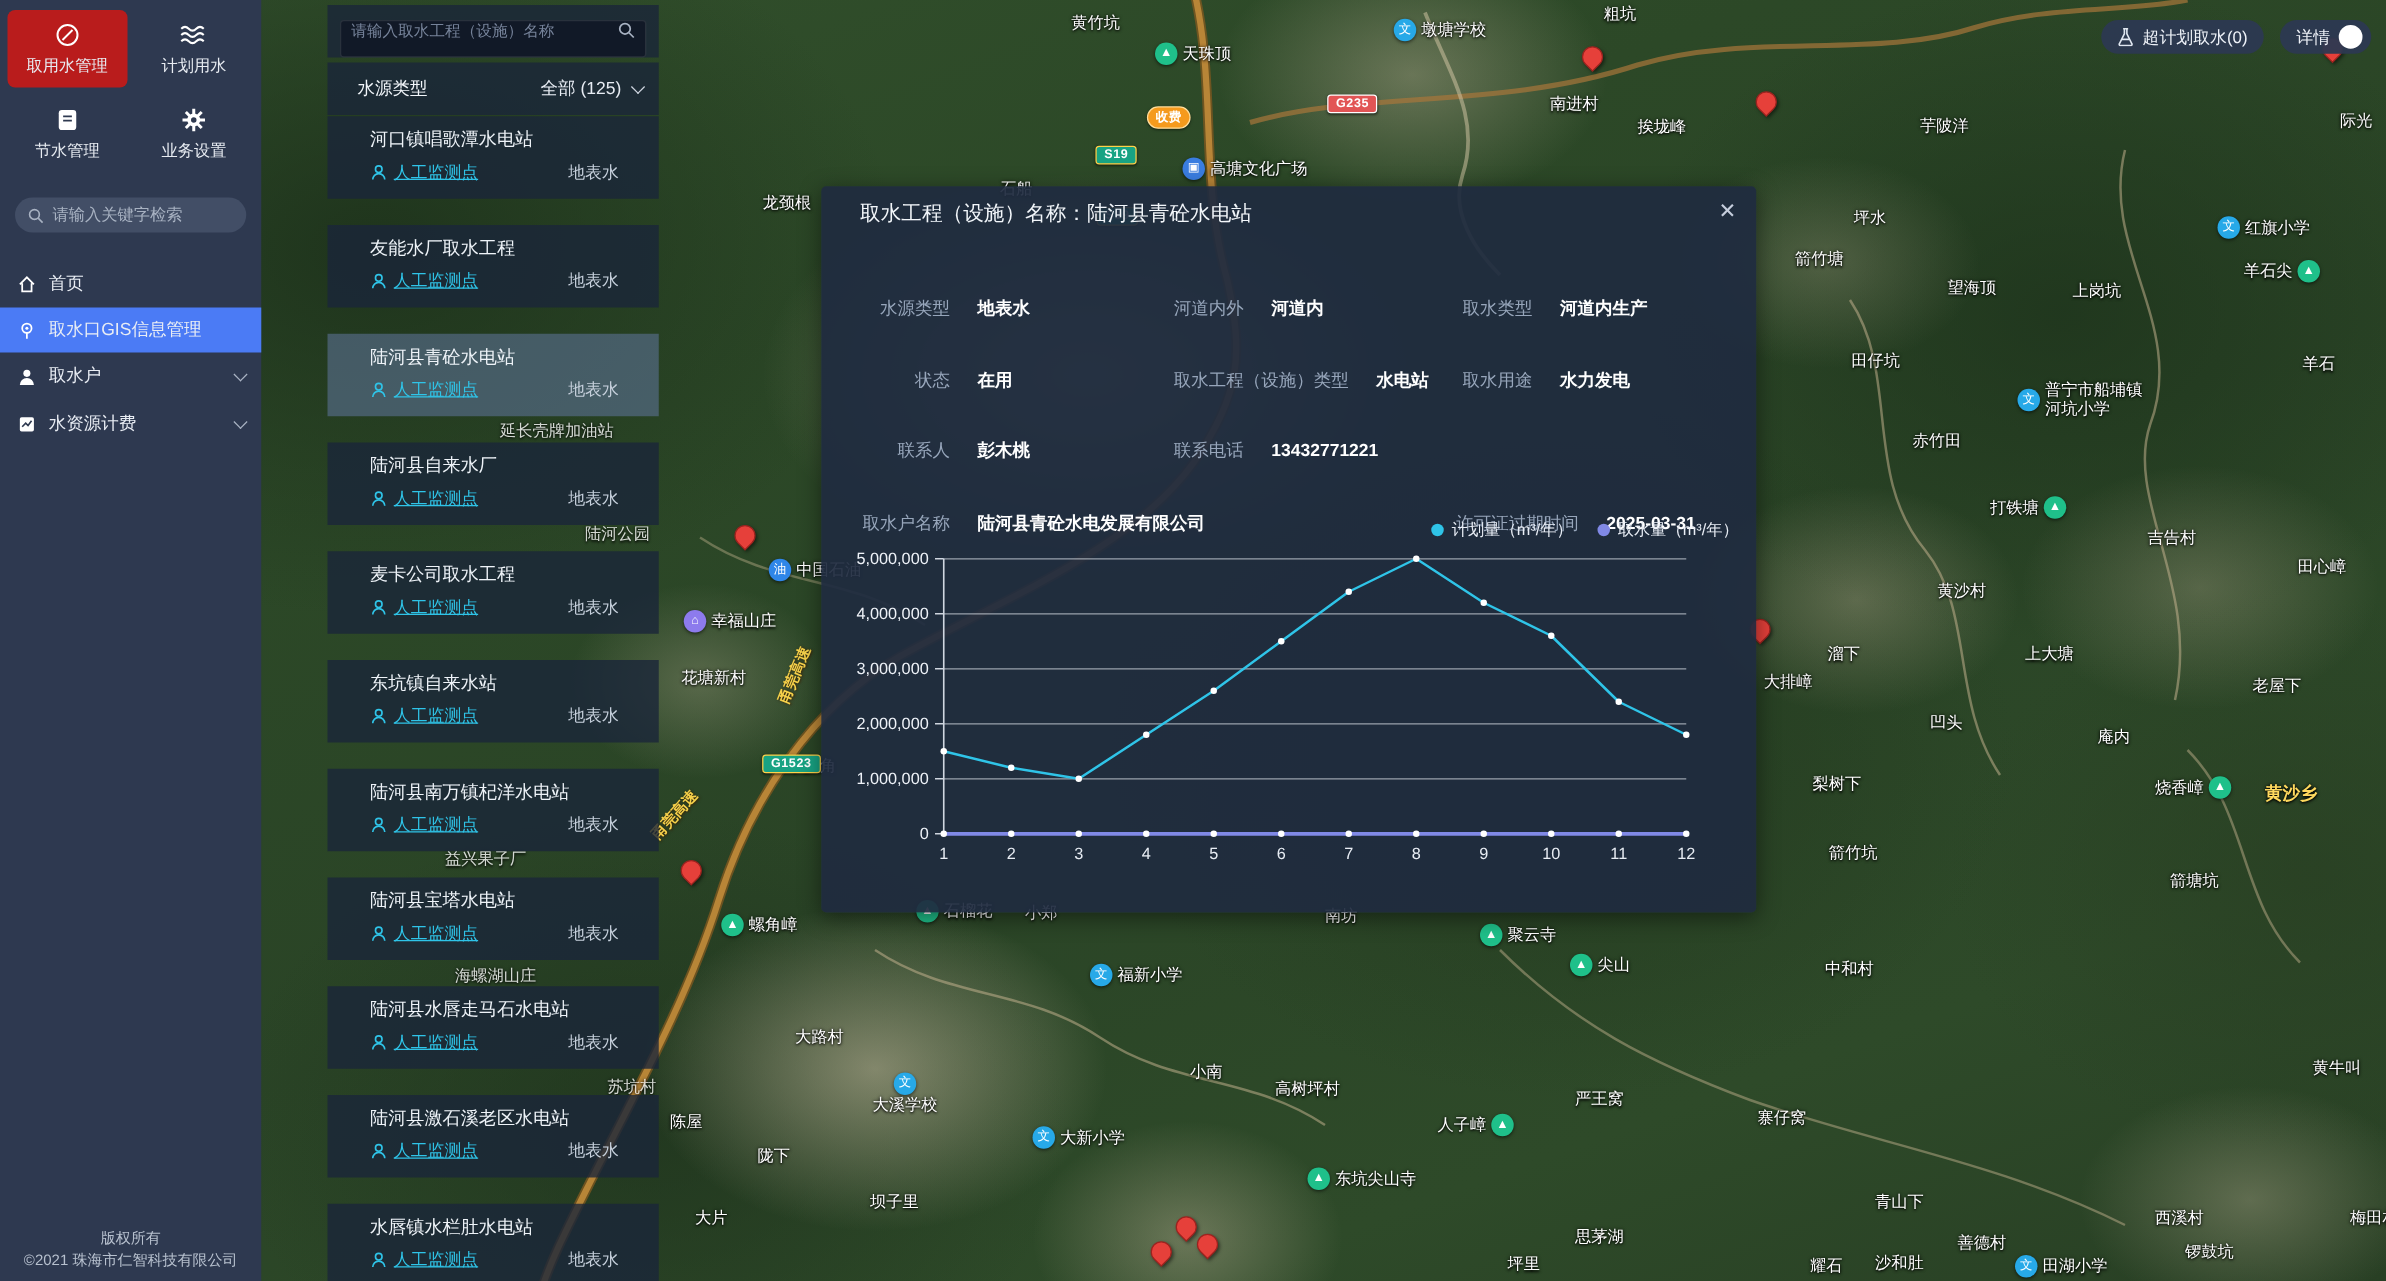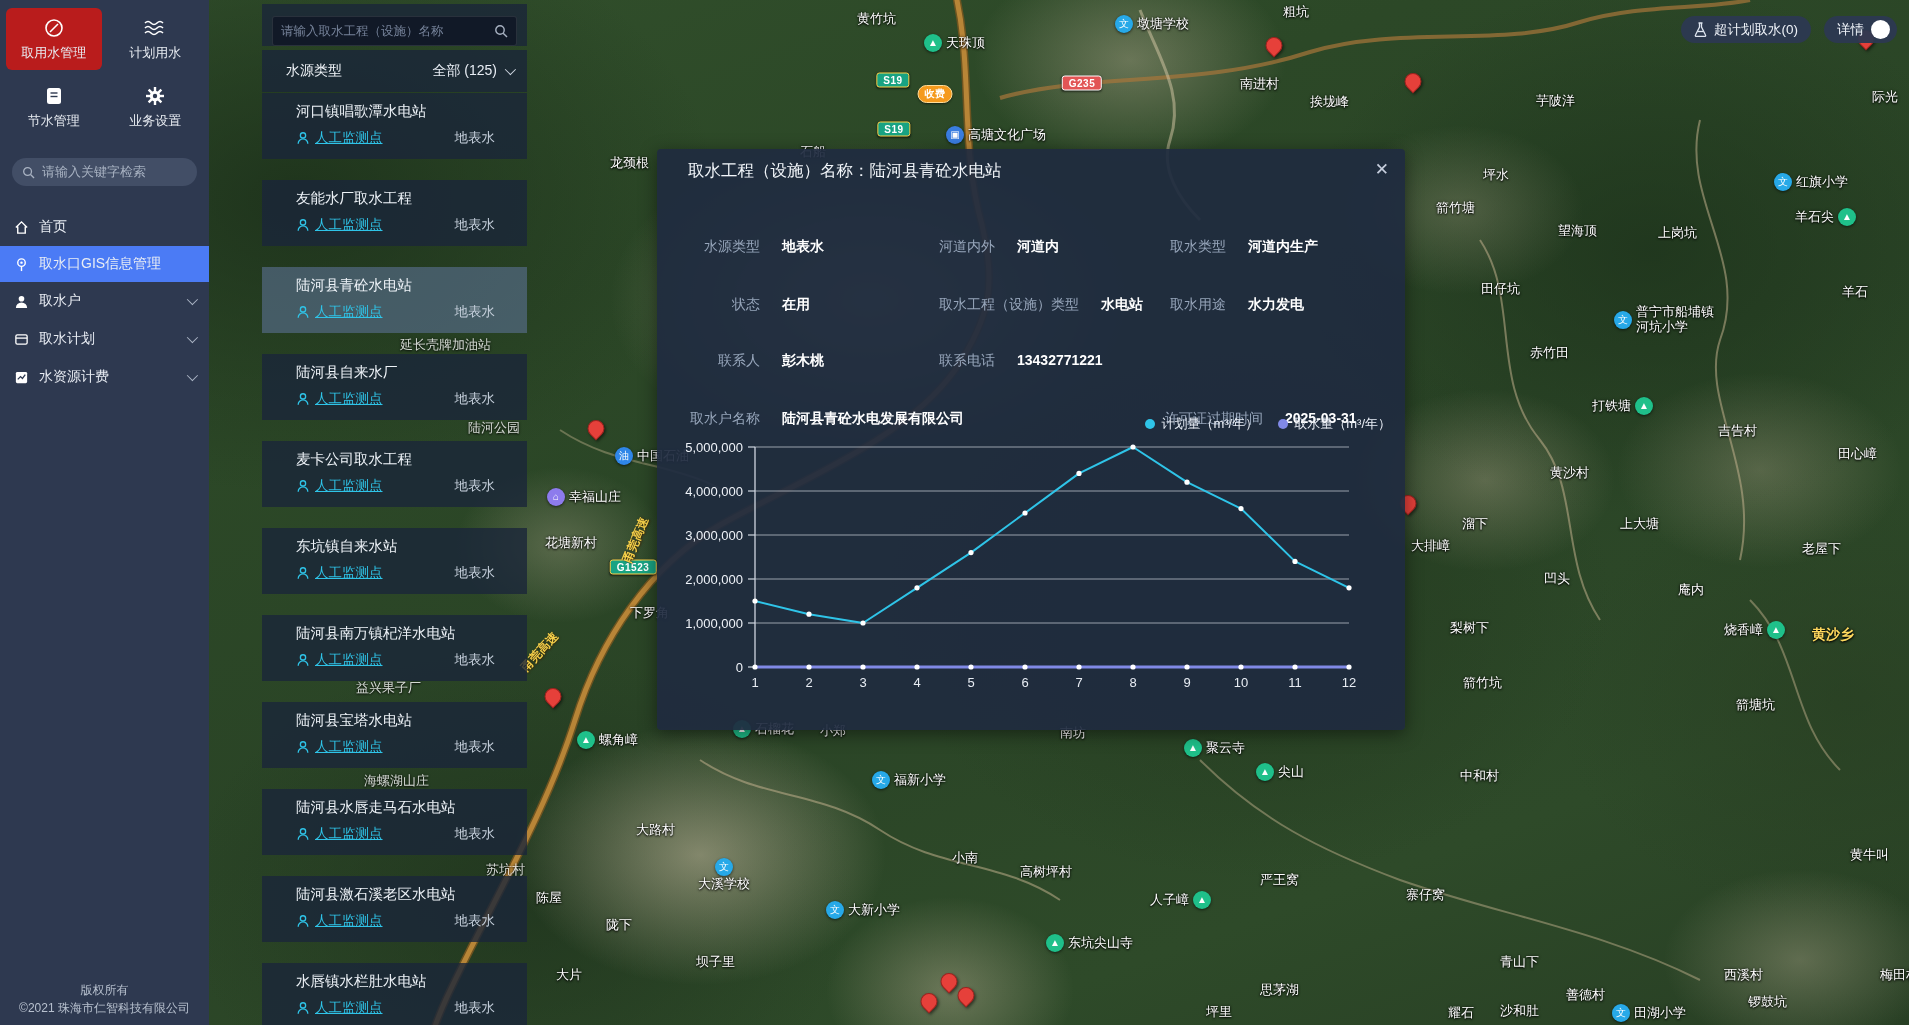--- a/index.html
+++ b/index.html
@@ -32,21 +32,21 @@
   .mlab.faint{opacity:.8;}
   .mic{flex:0 0 auto;width:18px;height:18px;border-radius:50%;display:flex;align-items:center;
        justify-content:center;font-size:10px;color:#fff;box-shadow:0 1px 3px rgba(0,0,0,.6);text-shadow:none;}
   .mic.school{background:#27a9e8;} .mic.mount{background:#1fc08a;}
   .mic.resort{background:#8d7bed;} .mic.fuel{background:#2f86e8;} .mic.plaza{background:#3a7de0;}
   .pin{position:absolute;width:15px;height:15px;transform:translate(-50%,-100%);}
   .pin i{display:block;width:100%;height:100%;background:#e6403a;border:1px solid #9c231f;
          border-radius:50% 50% 50% 0;transform:rotate(-45deg);box-shadow:0 2px 3px rgba(0,0,0,.5);}
   .badge{position:absolute;transform:translate(-50%,-50%);font-size:10px;font-weight:bold;
          color:#fff;padding:1px 6px;border-radius:3px;letter-spacing:.5px;box-shadow:0 1px 2px rgba(0,0,0,.5);}
-  .b-s19,.b-g1523{background:#18a383;border:1px solid #ffd24a;}
+  .b-s19,.b-g1523{background:#18a383;border:1px solid #ffd24a;margin-top:44px;}
   .b-g235{background:#e25555;border:1px solid #fff;}
   .b-toll{background:#f59a1d;border:1px solid #ffdd9a;border-radius:9px;}
   .roadlab{position:absolute;color:#f5d04a;font-size:12px;font-weight:bold;white-space:nowrap;
            text-shadow:0 1px 2px rgba(60,30,0,.9);}
 
   
   .sidebar{position:absolute;left:0;top:0;width:209px;height:1025px;background:#2e3950;z-index:40;}
   .tiles{display:grid;grid-template-columns:1fr 1fr;gap:6px;padding:8px 6px 4px 6px;}
   .tile{border-radius:6px;padding:9px 0 8px 0;text-align:center;font-size:13px;color:#e8ecf2;cursor:pointer;}
   .tile .ticon{height:22px;margin-bottom:5px;display:flex;align-items:center;justify-content:center;}
@@ -61,21 +61,21 @@
   .mitem .chev{margin-left:auto;width:7px;height:7px;border-right:1.6px solid #aab4c4;
                border-bottom:1.6px solid #aab4c4;transform:rotate(45deg) translateY(-2px);}
   .copyright{position:absolute;bottom:8px;left:0;width:100%;text-align:center;
              font-size:12px;color:#b7c0ce;line-height:1.5;}
 
   
   .panel{position:absolute;left:262px;top:0;width:265px;height:1025px;z-index:10;}
   .pcard{position:absolute;left:0;width:265px;background:rgba(26,37,58,0.80);}
   .psearch{top:4px;height:42px;display:flex;align-items:center;padding:0 10px;box-sizing:border-box;}
   .psearch .inp{flex:1;height:28px;background:rgba(15,22,36,0.85);border:1px solid rgba(255,255,255,0.10);
-                border-radius:3px;display:flex;align-items:center;padding:0 8px;gap:6px;margin-top:12px;}
+                border-radius:3px;display:flex;padding:0 8px;gap:6px;margin-top:12px;}
   .psearch .inp span{color:#76839a;font-size:12.5px;flex:1;}
   .phead{top:50px;height:42px;display:flex;align-items:center;padding:0 14px 0 24px;box-sizing:border-box;}
   .phead .ft{font-size:14px;color:#f2f6fa;}
   .phead .fv{margin-left:auto;font-size:14px;color:#e8edf4;display:flex;align-items:center;gap:8px;cursor:pointer;}
   .phead .chev{width:7px;height:7px;border-right:1.6px solid #cfd6e0;border-bottom:1.6px solid #cfd6e0;
                transform:rotate(45deg) translateY(-2px);}
   .scard{height:66px;box-sizing:border-box;padding:9px 14px 0 34px;cursor:pointer;}
   .scard.sel{background:rgba(92,114,148,0.60);}
   .scard .nm{font-size:14.5px;color:#eef3f8;margin-bottom:8px;white-space:nowrap;}
   .scard .row{display:flex;align-items:center;gap:5px;}
@@ -469,30 +469,20 @@
               <circle cx="8" cy="5" r="3" fill="#fff"></circle>
               <path d="M2,15 a6,6 0 0,1 12,0 z" fill="#fff"></path>
             </svg>
           </span>
           <span>取水户</span>
           <span class="chev"></span>
         </div>
         <div class="mitem">
           <span style="display:flex">
             <svg width="15" height="15" viewBox="0 0 16 16">
-              <rect x="2" y="3" width="12" height="10" rx="1.5" fill="none" stroke="#fff" stroke-width="1.4"></rect>
-              <line x1="2" y1="6.5" x2="14" y2="6.5" stroke="#fff" stroke-width="1.4"></line>
-            </svg>
-          </span>
-          <span>取水计划</span>
-          <span class="chev"></span>
-        </div>
-        <div class="mitem">
-          <span style="display:flex">
-            <svg width="15" height="15" viewBox="0 0 16 16">
               <rect x="2" y="2" width="12" height="12" rx="1.5" fill="#fff"></rect>
               <polyline points="4,10 7,7 9,9 12,5" fill="none" stroke="#2e3950" stroke-width="1.4"></polyline>
             </svg>
           </span>
           <span>水资源计费</span>
           <span class="chev"></span>
         </div>
       </div>
     <div class="copyright">
       <div>版权所有</div>

